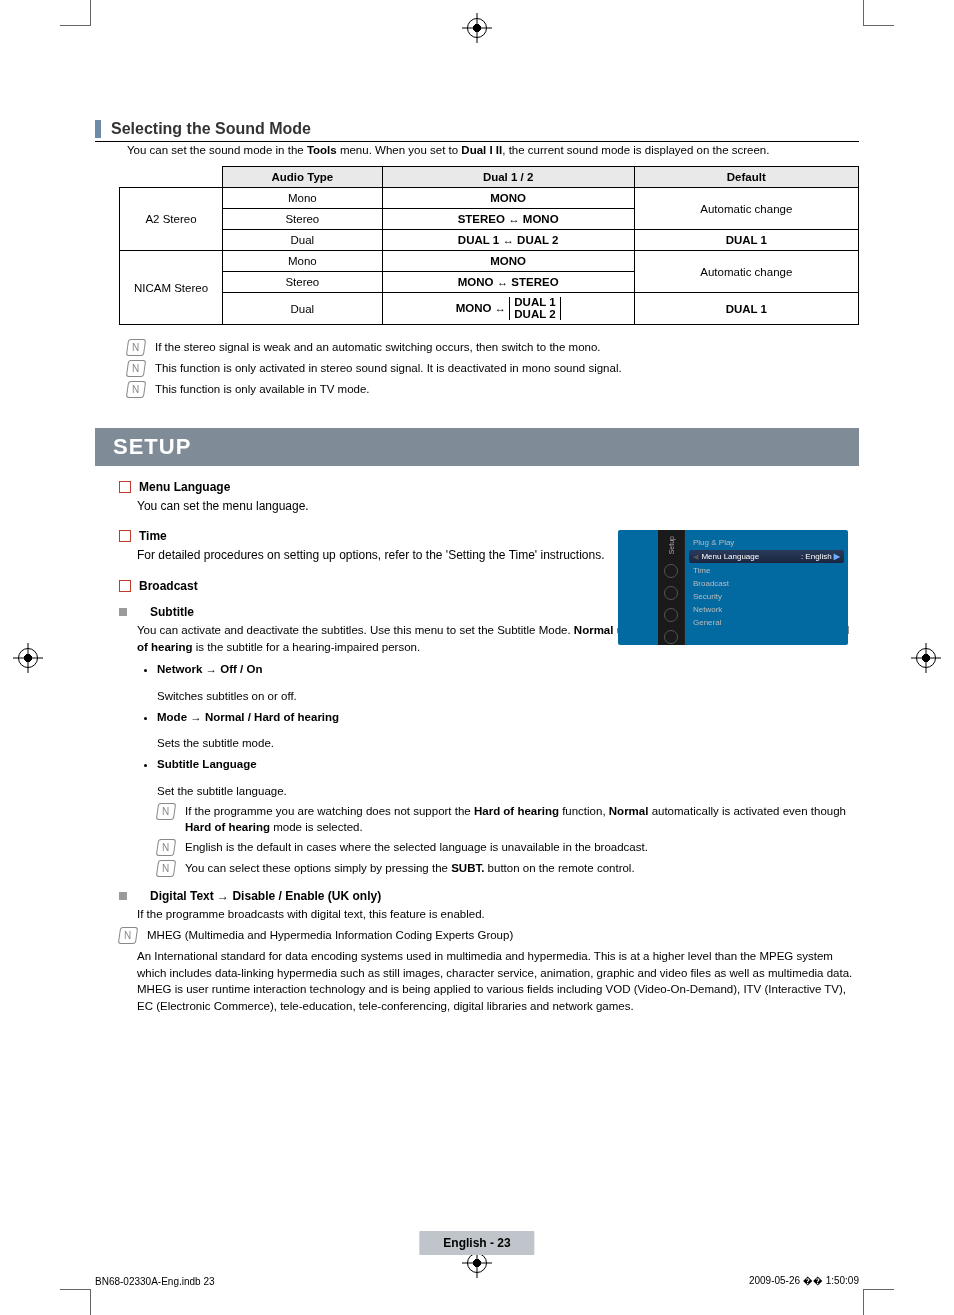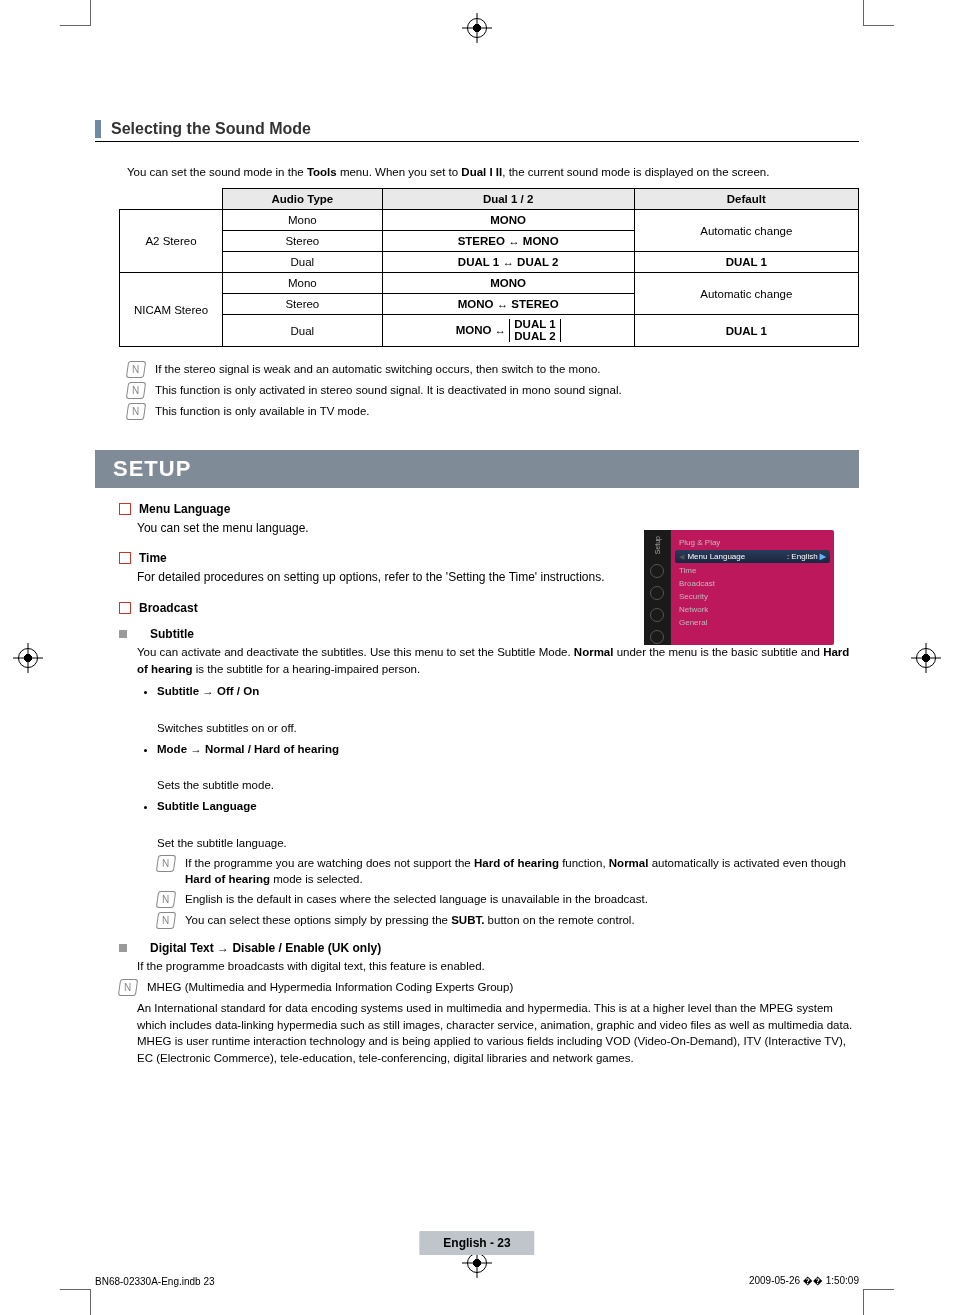--- a/index.html
+++ b/index.html
@@ -51,21 +51,21 @@
     padding-bottom: 3px;
     margin-top: 20px;
   }
   .section-heading .bar {
     width: 6px; height: 18px; background: #6d8aa7;
   }
   .section-heading .text {
     font-size: 16px; font-weight: bold; color: #333;
   }
   .intro {
-    margin: 22px 0 8px 32px;
+    margin: 0 0 8px 32px;
     line-height: 1.4;
     font-size: 11.5px;
   }
   .intro b { font-weight: bold; }
 
   table.sound {
     border-collapse: collapse;
     width: calc(100% - 24px);
     margin-left: 24px;
     font-size: 11.5px;
@@ -140,21 +140,21 @@
     list-style: disc;
     margin: 6px 0 0 62px;
     padding: 0;
   }
   ul.dots > li {
     margin: 4px 0;
     font-size: 11.5px;
     line-height: 1.45;
   }
   ul.dots > li .lead { font-weight: bold; }
-  ul.dots > li .sub { display: block; margin-top: 20px; }
+  ul.dots > li .sub { display: block; margin-top: 10px; }
 
   .nested-notes {
     margin: 4px 0 0 0;
   }
   .nested-notes .note-line { margin-left: 0; }
 
   .footer-page {
     position: absolute;
     bottom: 60px;
     left: 50%;
@@ -171,29 +171,30 @@
     font-size: 10px;
   }
   .footer-meta-right {
     position: absolute;
     right: 95px; bottom: 28px;
     font-size: 10px;
   }
 
   .osd {
     position: absolute;
-    right: 120px;
+    right: 106px;
     top: 530px;
     width: 190px;
     height: 115px;
-    background: #be185d;
+    background: #0369a1;
     color: #c8c8c8;
     font-size: 8px;
     border-radius: 2px;
     display: flex;
+    padding-left: 40px;
   }
   .osd .side {
     width: 26px;
     background: #1a1a1a;
     display: flex; flex-direction: column; align-items: center;
     padding-top: 6px; gap: 8px;
     border-right: 1px solid #222;
   }
   .osd .side .lab {
     writing-mode: vertical-rl;
@@ -383,21 +384,21 @@
     <div class="sq-heading">
       <div class="sq"></div>
       <div class="t">Subtitle</div>
     </div>
     <div class="sq-desc">
       <span>You can activate and deactivate the subtitles. Use this menu to set the Subtitle Mode. </span><b>Normal</b><span> under the menu is the basic subtitle and </span><b>Hard of hearing</b><span> is the subtitle for a hearing-impaired person.</span>
     </div>
 
     <ul class="dots">
       <li>
-        <span class="lead">Subtitle → Off / On</span>
+        <span class="lead">Network → Off / On</span>
         <span class="sub">Switches subtitles on or off.</span>
       </li>
       <li>
         <span class="lead">Mode → Normal / Hard of hearing</span>
         <span class="sub">Sets the subtitle mode.</span>
       </li>
       <li>
         <span class="lead">Subtitle Language</span>
         <span class="sub">Set the subtitle language.</span>
         <div class="nested-notes">

